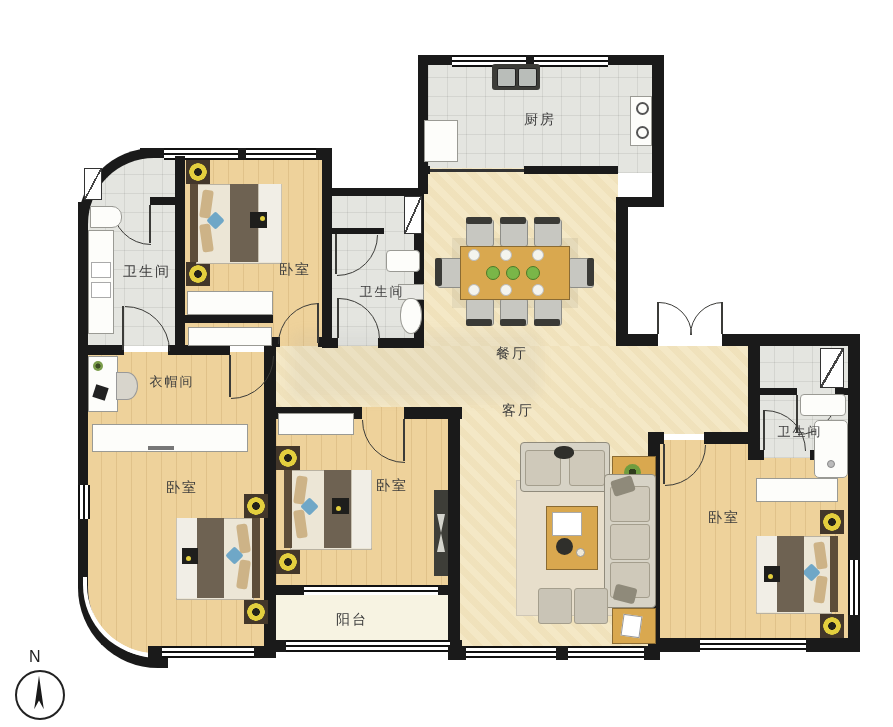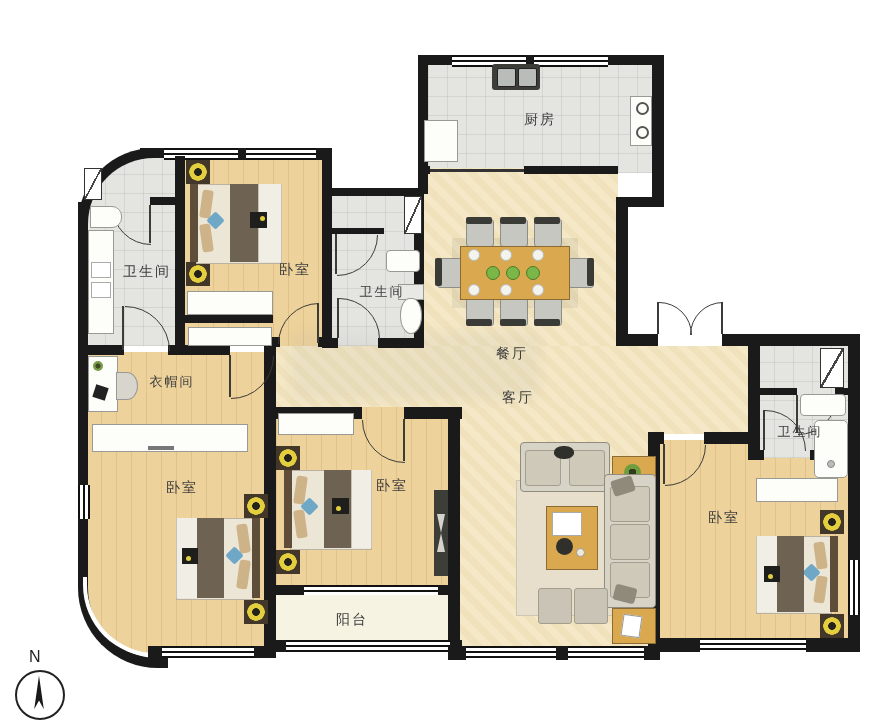--- a/index.html
+++ b/index.html
@@ -328,21 +328,21 @@
   <div class="abs wn" style="left:820px;top:348px;width:22px;height:38px;"></div>
   <div class="abs fx" style="left:800px;top:394px;width:44px;height:20px;border-radius:4px;"></div>
   <div class="abs fx" style="left:814px;top:420px;width:32px;height:56px;border-radius:5px;"></div>
   <div class="abs dot" style="left:827px;top:460px;width:6px;height:6px;background:#bbb;border:1px solid #888;"></div>
 
   <div class="abs lbl" style="left:540px;top:120px;">厨房</div>
   <div class="abs lbl" style="left:147px;top:272px;">卫生间</div>
   <div class="abs lbl" style="left:295px;top:270px;">卧室</div>
   <div class="abs lbl" style="left:382px;top:292px;font-size:13px;">卫生间</div>
   <div class="abs lbl" style="left:512px;top:354px;">餐厅</div>
-  <div class="abs lbl" style="left:518px;top:398px;">客厅</div>
+  <div class="abs lbl" style="left:518px;top:411px;">客厅</div>
   <div class="abs lbl" style="left:172px;top:382px;font-size:13px;">衣帽间</div>
   <div class="abs lbl" style="left:182px;top:488px;">卧室</div>
   <div class="abs lbl" style="left:392px;top:486px;">卧室</div>
   <div class="abs lbl" style="left:352px;top:620px;">阳台</div>
   <div class="abs lbl" style="left:800px;top:432px;font-size:13px;">卫生间</div>
   <div class="abs lbl" style="left:724px;top:518px;">卧室</div>
 
   <div class="abs" style="left:29px;top:648px;font-size:16px;color:#222;">N</div>
   <div class="abs dot" style="left:15px;top:670px;width:46px;height:46px;border:2px solid #222;background:#fff;"></div>
   <div class="abs" style="left:27px;top:674px;width:24px;height:40px;background:#1a1a1a;clip-path:polygon(50% 4%,70% 88%,50% 66%,30% 88%);"></div>

